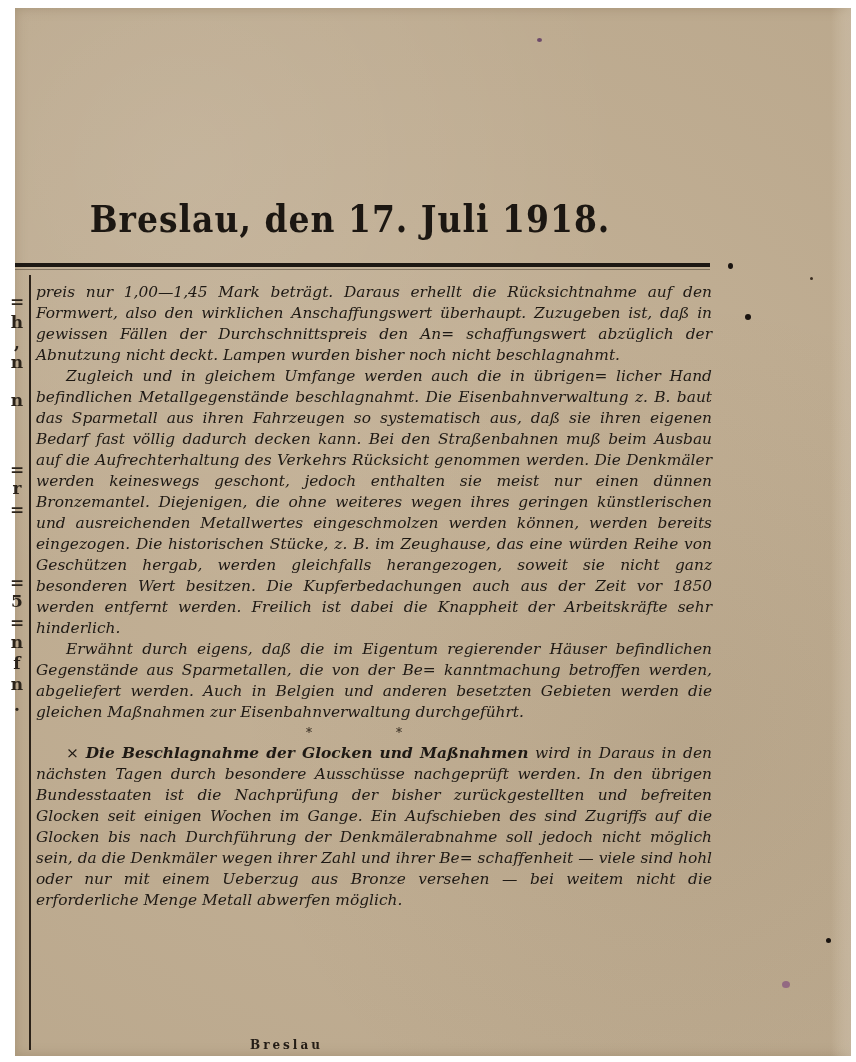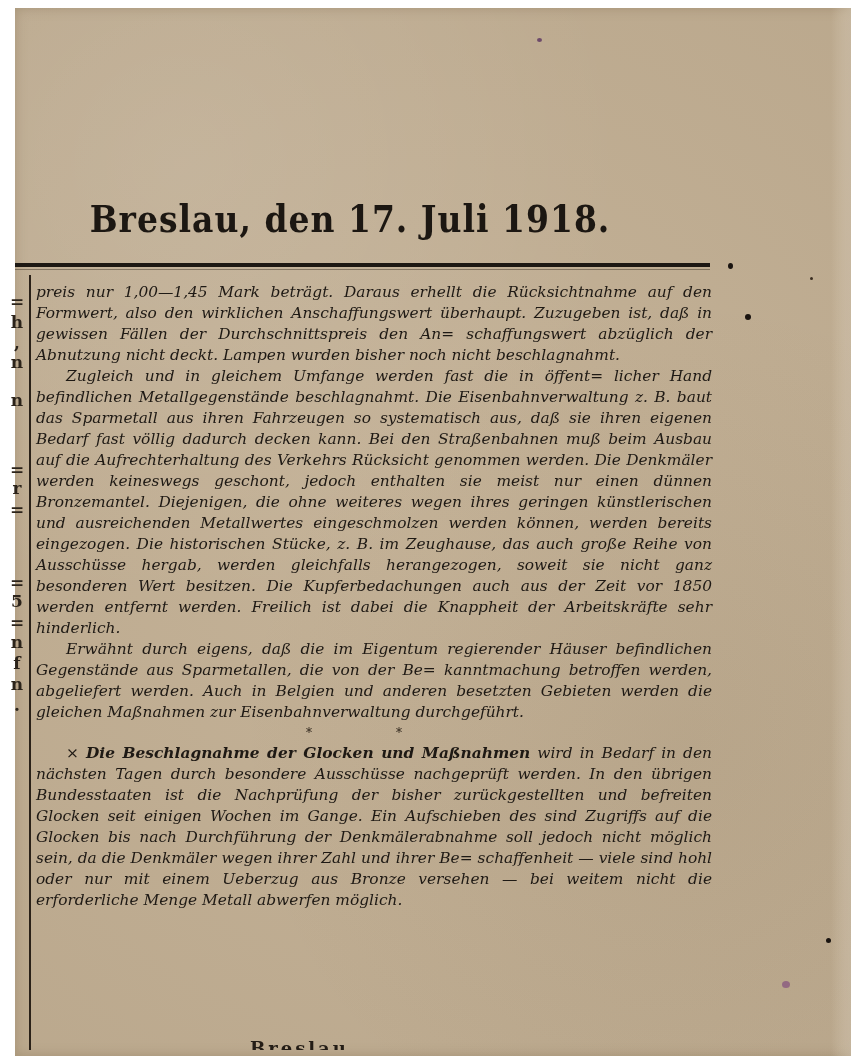--- a/index.html
+++ b/index.html
@@ -46,21 +46,21 @@
     text-align: justify;
     font-style: italic;
   }
   .article p { margin: 0; text-indent: 0; }
   .article p.indent { text-indent: 30px; }
   .bold { font-weight: bold; }
   .sep {
     text-align: center; height: 20px; line-height: 20px; font-size: 12px; letter-spacing: 40px; color: #2a2118;
   }
   .cut-text {
-    position: absolute; left: 250px; top: 1038px; font-size: 18px; font-weight: bold; color: #241d16;
+    position: absolute; left: 250px; top: 1038px; font-size: 12px; font-weight: bold; color: #241d16;
     height: 12px; overflow: hidden; letter-spacing: 3px; text-decoration: underline;
   }
   .dot { position: absolute; border-radius: 50%; }
 </style>
 </head>
 <body>
 
 <div class="paper"></div>
 
 <div class="dot" style="left:537px;top:38px;width:5px;height:4px;background:#6d4a6a;"></div>
@@ -95,48 +95,48 @@
 
 <div class="article">
   <p>
     <span>preis nur 1,00—1,45 Mark beträgt. Daraus erhellt die Rücksichtnahme</span>
     <span>auf den Formwert, also den wirklichen Anschaffungswert überhaupt.</span>
     <span>Zuzugeben ist, daß in gewissen Fällen der Durchschnittspreis den An=</span>
     <span>schaffungswert abzüglich der Abnutzung nicht deckt. Lampen wurden</span>
     <span>bisher noch nicht beschlagnahmt.</span>
   </p>
   <p class="indent">
-    <span>Zugleich und in gleichem Umfange werden fast die in öffent=</span>
+    <span>Zugleich und in gleichem Umfange werden auch die in übrigen=</span>
     <span>licher Hand befindlichen Metallgegenstände beschlagnahmt. Die</span>
     <span>Eisenbahnverwaltung z. B. baut das Sparmetall aus ihren</span>
     <span>Fahrzeugen so systematisch aus, daß sie ihren eigenen Bedarf fast völlig</span>
     <span>dadurch decken kann. Bei den Straßenbahnen muß beim Ausbau auf</span>
     <span>die Aufrechterhaltung des Verkehrs Rücksicht genommen werden. Die</span>
     <span>Denkmäler werden keineswegs geschont, jedoch enthalten sie</span>
     <span>meist nur einen dünnen Bronzemantel. Diejenigen, die ohne weiteres</span>
     <span>wegen ihres geringen künstlerischen und ausreichenden Metallwertes</span>
     <span>eingeschmolzen werden können, werden bereits eingezogen. Die</span>
-    <span>historischen Stücke, z. B. im Zeughause, das auch große Reihe von</span>
-    <span>Ausschüsse hergab, werden gleichfalls herangezogen, soweit sie nicht</span>
+    <span>historischen Stücke, z. B. im Zeughause, das eine würden Reihe von</span>
+    <span>Geschützen hergab, werden gleichfalls herangezogen, soweit sie nicht</span>
     <span>ganz besonderen Wert besitzen. Die Kupferbedachungen auch</span>
     <span>aus der Zeit vor 1850 werden entfernt werden. Freilich ist dabei</span>
     <span>die Knappheit der Arbeitskräfte sehr hinderlich.</span>
   </p>
   <p class="indent">
     <span>Erwähnt durch eigens, daß die im Eigentum regierender</span>
     <span>Häuser befindlichen Gegenstände aus Sparmetallen, die von der Be=</span>
     <span>kanntmachung betroffen werden, abgeliefert werden. Auch in Belgien</span>
     <span>und anderen besetzten Gebieten werden die gleichen Maßnahmen zur</span>
     <span>Eisenbahnverwaltung durchgeführt.</span>
   </p>
   <div class="sep">* *</div>
   <p class="indent">
     <span>×</span>
     <span class="bold">Die Beschlagnahme der Glocken und Maßnahmen</span>
-    <span>wird in Bedarf</span>
+    <span>wird in Daraus</span>
     <span>in den nächsten Tagen durch besondere Ausschüsse nachgeprüft</span>
     <span>werden. In den übrigen Bundesstaaten ist die Nachprüfung</span>
     <span>der bisher zurückgestellten und befreiten Glocken seit einigen</span>
     <span>Wochen im Gange. Ein Aufschieben des sind Zugriffs auf die</span>
     <span>Glocken bis nach Durchführung der Denkmälerabnahme soll jedoch nicht</span>
     <span>möglich sein, da die Denkmäler wegen ihrer Zahl und ihrer Be=</span>
     <span>schaffenheit — viele sind hohl oder nur mit einem Ueberzug aus</span>
     <span>Bronze versehen — bei weitem nicht die erforderliche Menge Metall</span>
     <span>abwerfen möglich.</span>
   </p>

